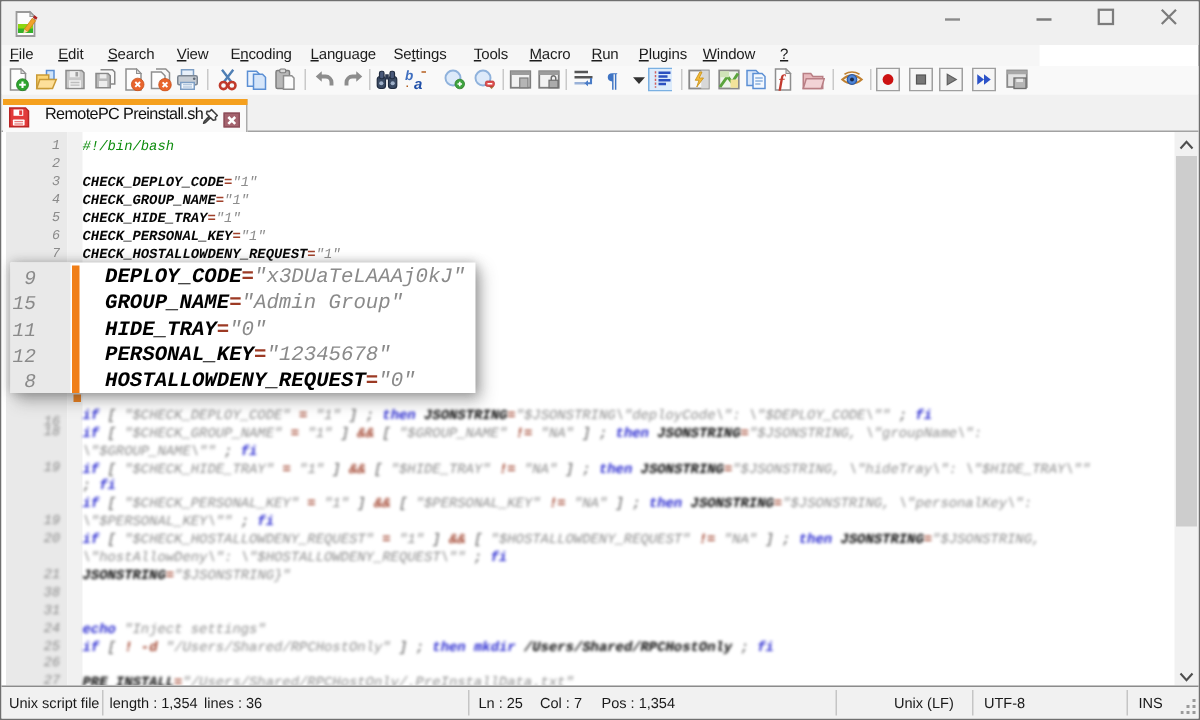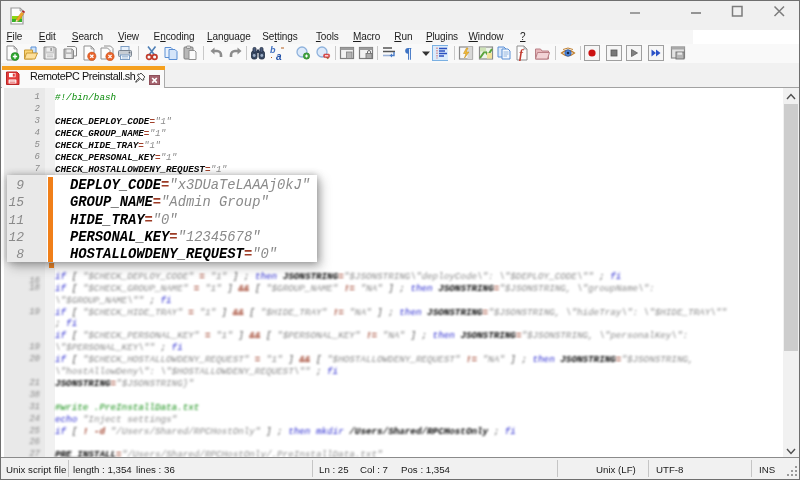--- a/index.html
+++ b/index.html
@@ -24,21 +24,21 @@
 #tab{position:absolute;left:1px;top:3px;width:163px;height:22px;background:#fafafa;border-right:1px solid #ababab;box-sizing:border-box;}
 #taborange{position:absolute;left:1px;top:3px;width:163px;height:4px;background:#f5a01e;}
 #tabtxt{position:absolute;left:29px;top:6.5px;font-size:10.8px;color:#101010;letter-spacing:-0.42px;white-space:pre;}
 
 #editor{position:absolute;left:1px;top:88px;width:782px;height:369px;background:#fff;overflow:hidden;}
 #numcol{position:absolute;left:3px;top:0;width:41px;height:369px;background:#e9e9e9;}
 #margincol{position:absolute;left:44px;top:0;width:10px;height:369px;background:#f1f1f1;}
 .ln{position:absolute;width:36px;text-align:right;left:3px;font:italic 9px "Liberation Mono",monospace;color:#8a8a8a;}
 .cr{position:absolute;left:54px;font:italic 9.25px "Liberation Mono",monospace;color:#1a1a1a;white-space:pre;}
 .cr i,.ccr i{font-style:italic;}
-i.k{color:#2b2bd0;font-weight:normal;}
+i.k{color:#2b2bd0;font-weight:bold;}
 i.v{color:#070707;font-weight:bold;}
 i.o{color:#a0402a;font-weight:bold;}
 i.s{color:#8d8d8d;}
 i.p{color:#4a4a4a;}
 i.c{color:#0d8c0d;}
 #blurwrap{position:absolute;left:0;top:0;width:782px;height:369px;filter:blur(0.92px);}
 #sharpwrap{position:absolute;left:0;top:0;width:782px;height:369px;filter:blur(0.2px);}
 #orangesliver{position:absolute;left:48px;top:174.5px;width:5px;height:5px;background:#f07f19;}
 
 #sbar{position:absolute;left:783px;top:88px;width:16px;height:369px;background:#f1f1f1;}
@@ -334,21 +334,20 @@
 <div class="ln" style="top:254px">19</div>
 <div class="cr" style="top:242.3px"><i class="k">if</i><i class="p"> [ </i><i class="s">"$CHECK_PERSONAL_KEY"</i><i class="p"> </i><i class="o">=</i><i class="p"> </i><i class="s">"1"</i><i class="p"> ] </i><i class="o">&amp;&amp;</i><i class="p"> [ </i><i class="s">"$PERSONAL_KEY"</i><i class="p"> </i><i class="o">!=</i><i class="p"> </i><i class="s">"NA"</i><i class="p"> ] ; </i><i class="k">then</i><i class="p"> </i><i class="v">JSONSTRING</i><i class="o">=</i><i class="s">"$JSONSTRING, \"personalKey\":</i></div>
 <div class="cr" style="top:254.2px"><i class="s">\"$PERSONAL_KEY\""</i><i class="p"> ; </i><i class="k">fi</i></div>
 <div class="ln" style="top:266.1px">20</div>
 <div class="cr" style="top:266.1px"><i class="k">if</i><i class="p"> [ </i><i class="s">"$CHECK_HOSTALLOWDENY_REQUEST"</i><i class="p"> </i><i class="o">=</i><i class="p"> </i><i class="s">"1"</i><i class="p"> ] </i><i class="o">&amp;&amp;</i><i class="p"> [ </i><i class="s">"$HOSTALLOWDENY_REQUEST"</i><i class="p"> </i><i class="o">!=</i><i class="p"> </i><i class="s">"NA"</i><i class="p"> ] ; </i><i class="k">then</i><i class="p"> </i><i class="v">JSONSTRING</i><i class="o">=</i><i class="s">"$JSONSTRING,</i></div>
 <div class="cr" style="top:278.0px"><i class="s">\"hostAllowDeny\": \"$HOSTALLOWDENY_REQUEST\""</i><i class="p"> ; </i><i class="k">fi</i></div>
 <div class="ln" style="top:289.9px">21</div>
 <div class="cr" style="top:289.9px"><i class="v">JSONSTRING</i><i class="o">=</i><i class="s">"$JSONSTRING}"</i></div>
 <div class="ln" style="top:301.8px">38</div>
 <div class="ln" style="top:313.7px">31</div>
-<div class="cr" style="top:313.7px"><i class="c">#write .PreInstallData.txt</i></div>
 <div class="ln" style="top:325.6px">24</div>
 <div class="cr" style="top:325.6px"><i class="k">echo</i><i class="p"> </i><i class="s">"Inject settings"</i></div>
 <div class="ln" style="top:337.5px">25</div>
 <div class="cr" style="top:337.5px"><i class="k">if</i><i class="p"> [ </i><i class="o">!</i><i class="p"> </i><i class="o">-d</i><i class="p"> </i><i class="s">"/Users/Shared/RPCHostOnly"</i><i class="p"> ] ; </i><i class="k">then</i><i class="p"> </i><i class="k">mkdir</i><i class="p"> </i><i class="v">/Users/Shared/RPCHostOnly</i><i class="p"> ; </i><i class="k">fi</i></div>
 <div class="ln" style="top:349.4px">26</div>
 <div class="ln" style="top:361.3px">27</div>
 <div class="cr" style="top:361.3px"><i class="v">PRE_INSTALL</i><i class="o">=</i><i class="s">"/Users/Shared/RPCHostOnly/.PreInstallData.txt"</i></div>
   </div>
 </div>
 <div id="sbar"></div>

